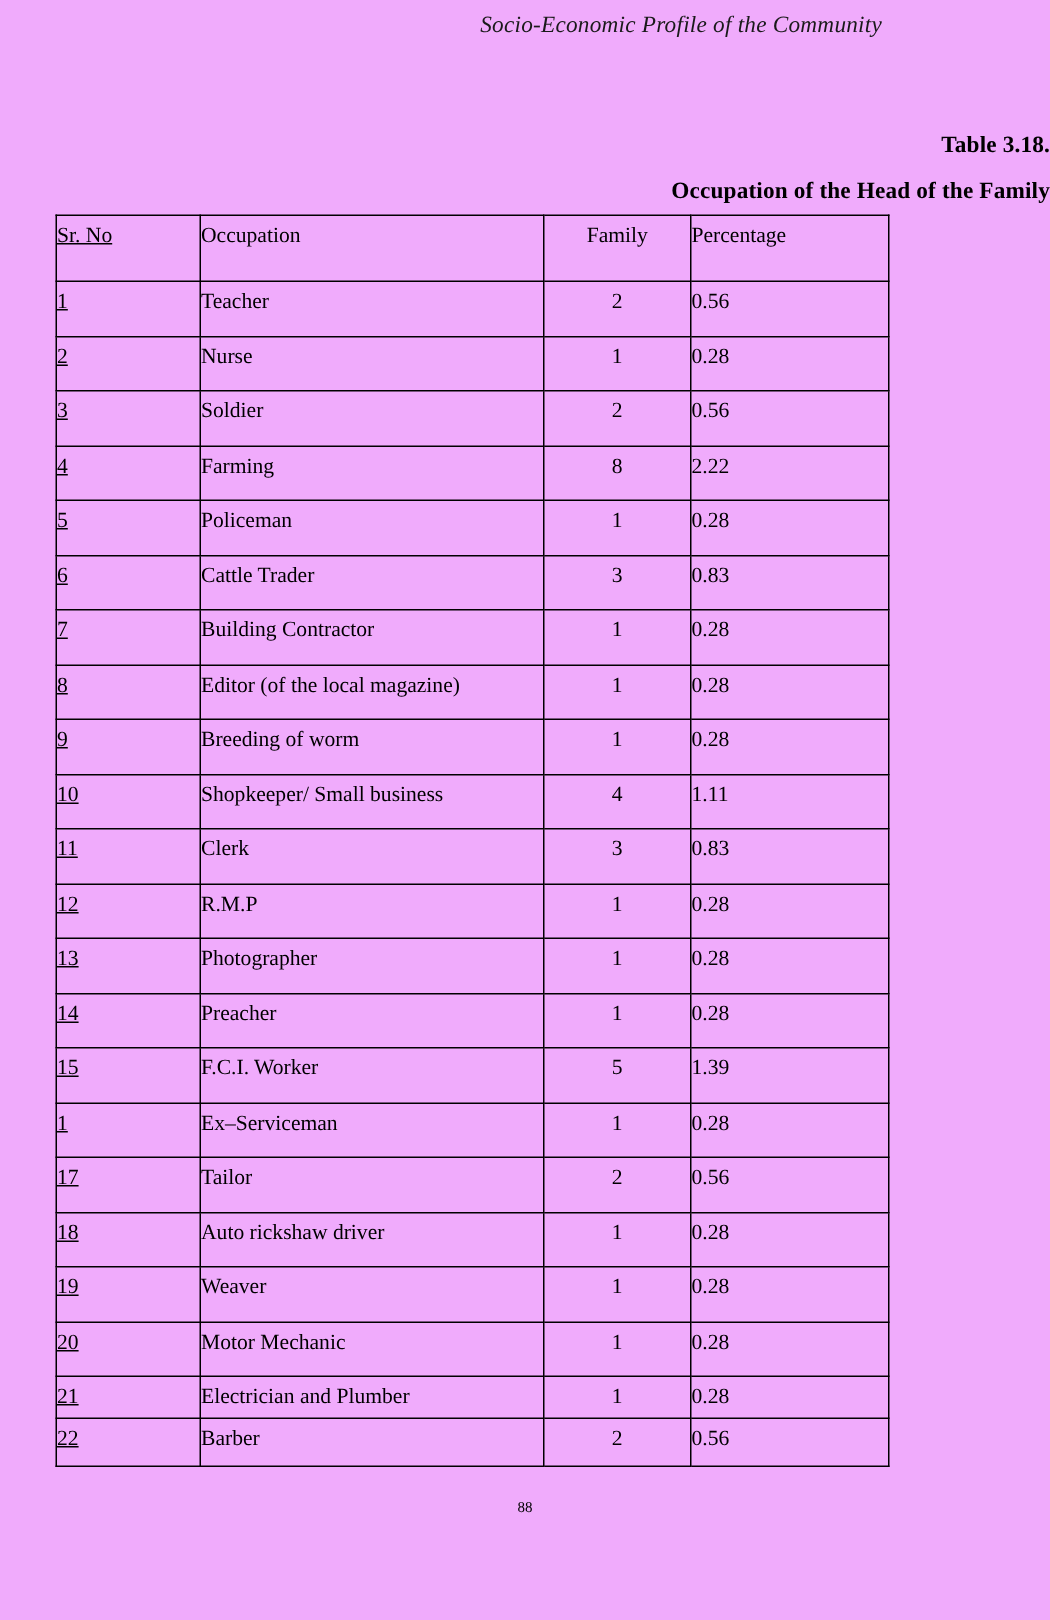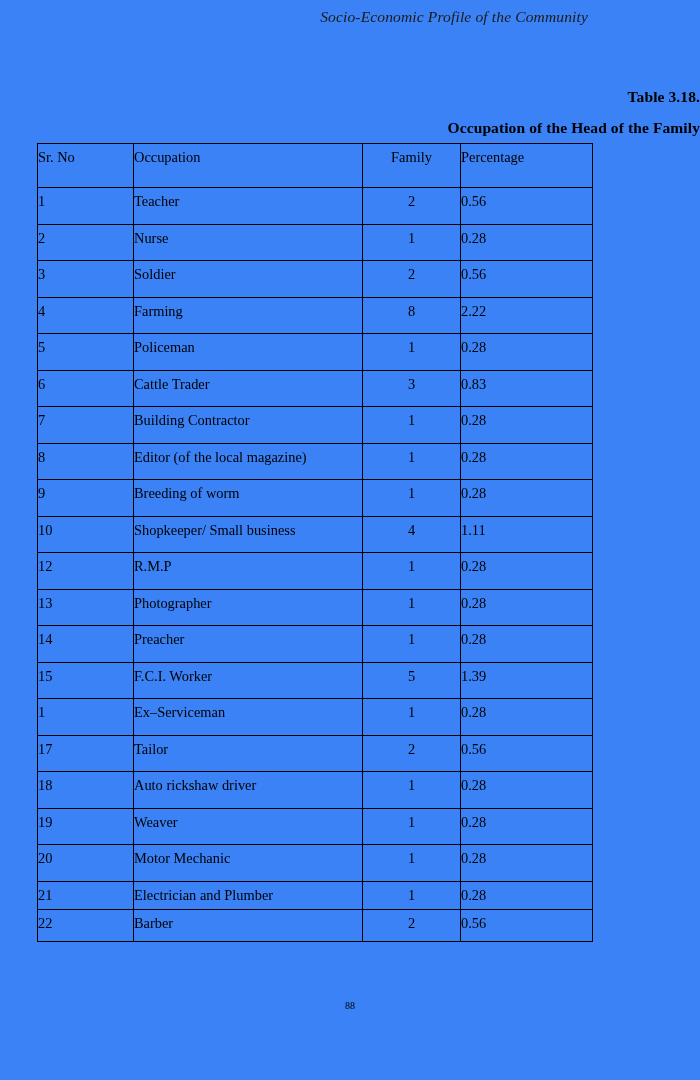--- a/index.html
+++ b/index.html
@@ -13,21 +13,21 @@
     position: relative;
     font-family: "Liberation Serif", "DejaVu Serif", serif;
     color: #000000;
     overflow: hidden;
   }
 
   .page {
     position: relative;
     width: 700px;
     height: 1080px;
-    background: #3b82f6;
+    background: #f0abfc;
   }
 
   
   .running-head {
     position: absolute;
     top: 8px;
     left: 0;
     width: 100%;
     box-sizing: border-box;
     padding-right: 112px;
@@ -76,21 +76,21 @@
     line-height: 1.14;
     font-weight: normal;
   }
 
   
   col.c-sr   { width: 96px; }
   col.c-occ  { width: 229px; }
   col.c-num  { width: 98px; }
   col.c-pct  { width: 132px; }
 
-  .cell-sr  { padding-left: 19px; text-align: left; }
+  .cell-sr  { padding-left: 19px; text-align: left; text-decoration: underline; }
   .cell-occ { padding-left: 19px; text-align: left; margin-left: 40px; }
   .cell-num { text-align: center; }
   .cell-pct { text-align: left; margin-left: 43px; }
 
   thead tr th { height: 38px; }
   thead .cell-sr  { padding-left: 18px; }
   thead .cell-occ { padding-left: 19px; }
 
   tbody tr { height: 36.5px; }
   tbody tr.short-row { height: 28px; }
@@ -190,20 +190,26 @@
             <td class="cell-num">1</td>
             <td class="cell-pct">0.28</td>
           </tr>
           <tr>
             <td class="cell-sr">10</td>
             <td class="cell-occ">Shopkeeper/ Small business</td>
             <td class="cell-num">4</td>
             <td class="cell-pct">1.11</td>
           </tr>
           <tr>
+            <td class="cell-sr">11</td>
+            <td class="cell-occ">Clerk</td>
+            <td class="cell-num">3</td>
+            <td class="cell-pct">0.83</td>
+          </tr>
+          <tr>
             <td class="cell-sr">12</td>
             <td class="cell-occ">R.M.P</td>
             <td class="cell-num">1</td>
             <td class="cell-pct">0.28</td>
           </tr>
           <tr>
             <td class="cell-sr">13</td>
             <td class="cell-occ">Photographer</td>
             <td class="cell-num">1</td>
             <td class="cell-pct">0.28</td>

